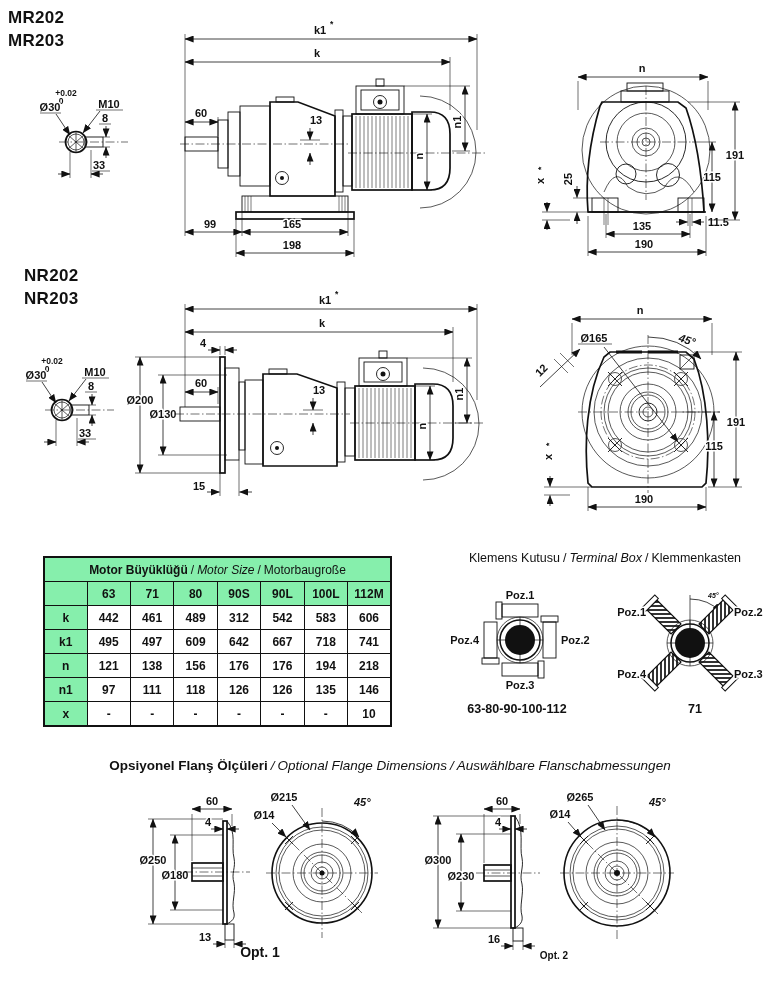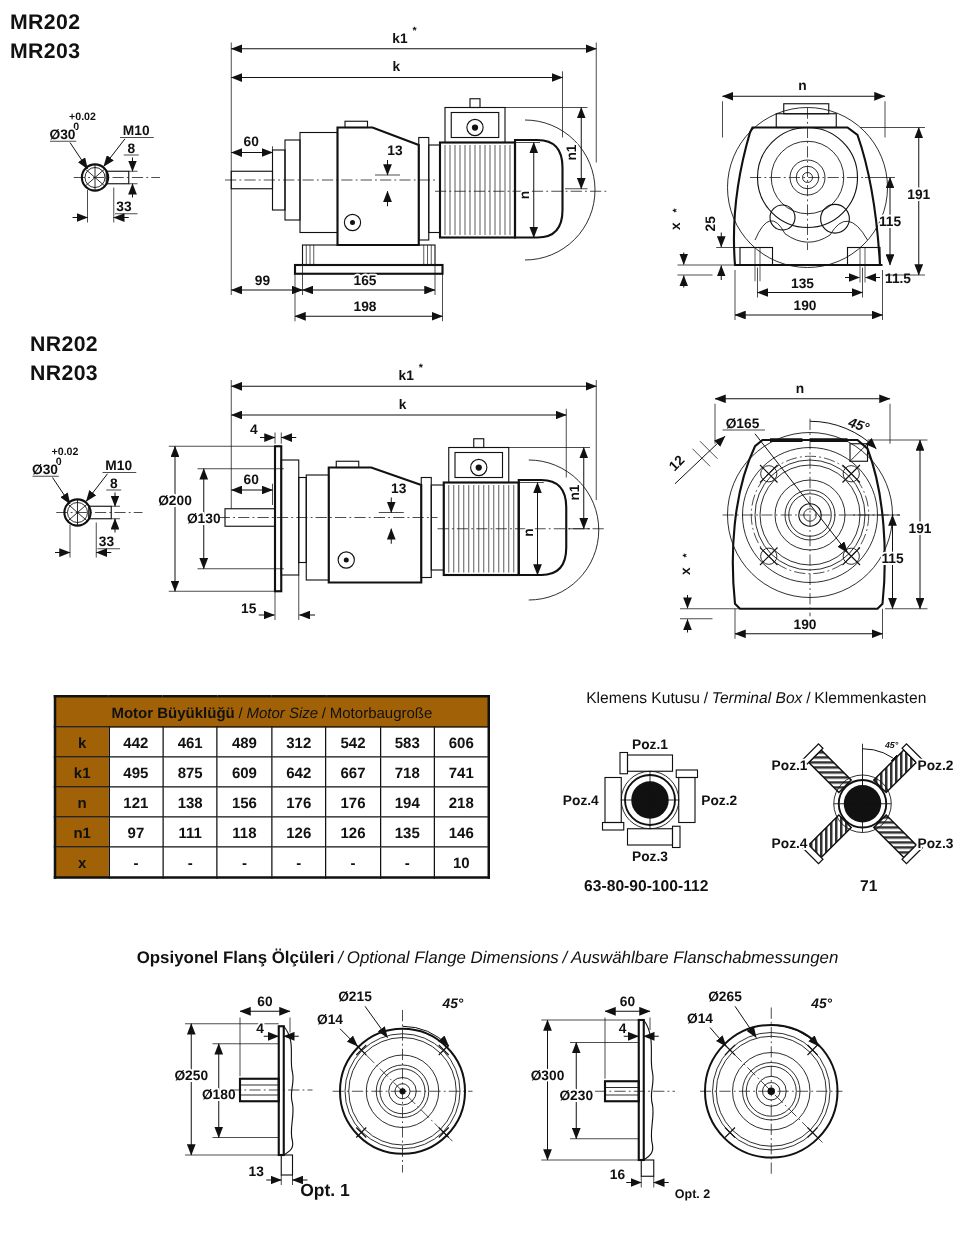--- a/index.html
+++ b/index.html
@@ -19,21 +19,21 @@
   .s1{fill:none;stroke:#111;stroke-width:1.7;}
   .s0{fill:none;stroke:#111;stroke-width:.9;}
   .s2{fill:none;stroke:#111;stroke-width:.7;}
   .fin{stroke:#111;stroke-width:.55;fill:none;}
   .blk{fill:#111;}
   
   table.dims{border-collapse:collapse;table-layout:fixed;width:349px;
              font-size:12px;font-weight:bold;text-align:center;}
   table.dims td{border:1px solid #111;height:23px;padding:0;}
   table.dims{border:2px solid #111;}
-  td.gy{background:#a16207;}
+  td.gy{background:#86efac;}
   td.ttl{font-weight:normal;}
   td.ttl b{font-weight:bold;}
   .sep{margin:0 3px;}
   .cap{font-weight:bold;font-size:12.5px;text-align:center;}
   .secttl{font-size:12.5px;text-align:center;}
   .secttl b{font-weight:normal;}
   .ftl{font-size:13.5px;text-align:center;}
   .ftl b{font-weight:bold;}
 </style>
 </head>
@@ -388,33 +388,43 @@
       <col style="width:43px">
       <col span="7">
     </colgroup>
   <tbody>
       <tr>
     <td class="gy ttl" colspan="8">
       <b>Motor Büyüklüğü</b><span class="sep">/</span><i>Motor Size</i><span class="sep">/</span><span>Motorbaugroße</span>
     </td>
   </tr>
   <tr>
+    <td class="gy"></td>
+    <td class="gy">63</td>
+    <td class="gy">71</td>
+    <td class="gy">80</td>
+    <td class="gy">90S</td>
+    <td class="gy">90L</td>
+    <td class="gy">100L</td>
+    <td class="gy">112M</td>
+  </tr>
+  <tr>
     <td class="gy">k</td>
     <td>442</td>
     <td>461</td>
     <td>489</td>
     <td>312</td>
     <td>542</td>
     <td>583</td>
     <td>606</td>
   </tr>
   <tr>
     <td class="gy">k1</td>
     <td>495</td>
-    <td>875</td>
+    <td>497</td>
     <td>609</td>
     <td>642</td>
     <td>667</td>
     <td>718</td>
     <td>741</td>
   </tr>
   <tr>
     <td class="gy">n</td>
     <td>121</td>
     <td>138</td>

